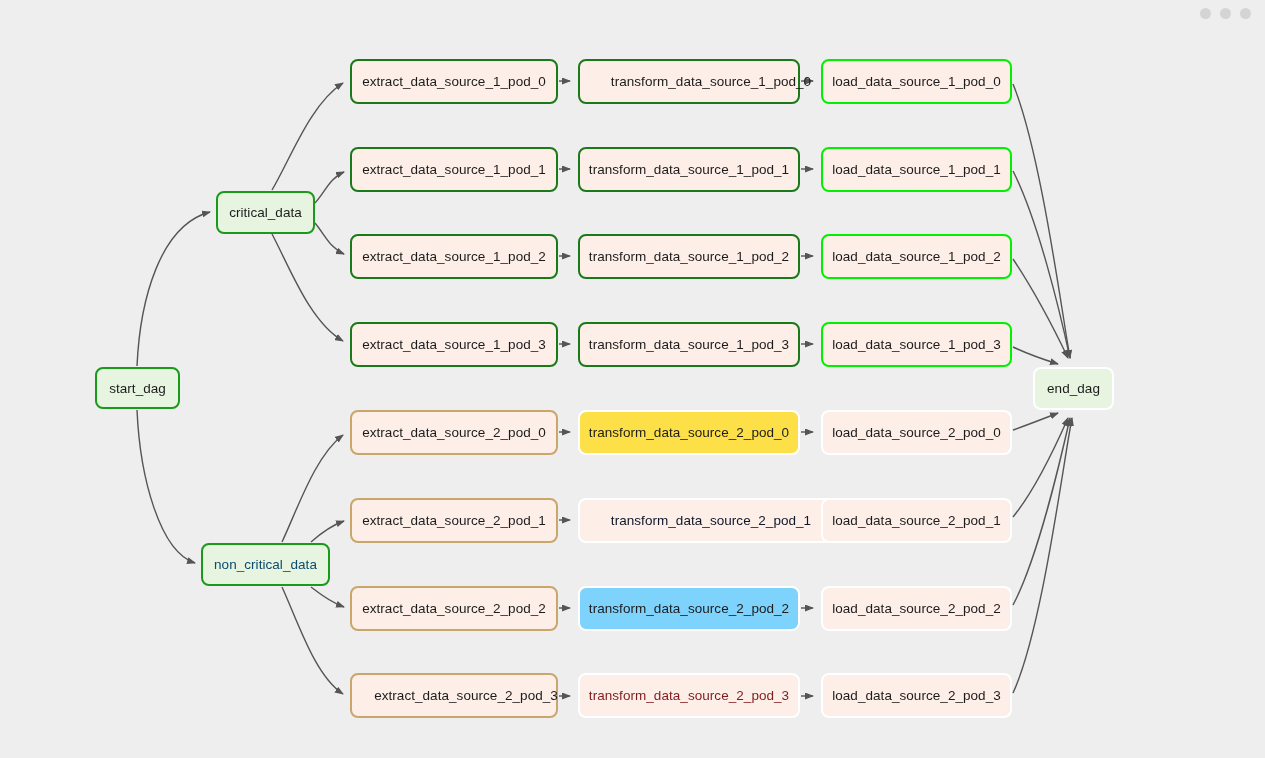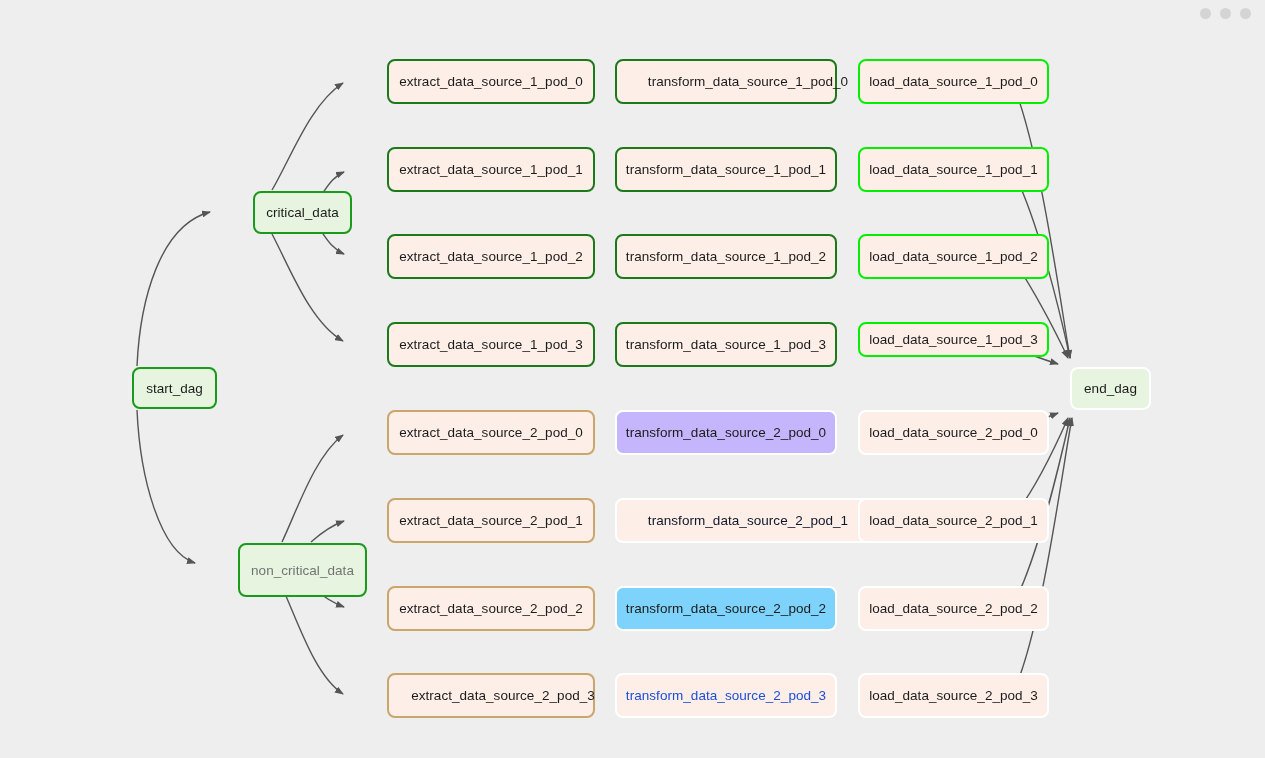--- a/index.html
+++ b/index.html
@@ -29,21 +29,20 @@
     box-sizing: border-box;
     display: flex;
     align-items: center;
     justify-content: center;
     border-radius: 8px;
     font-size: 13.5px;
     color: #1c1c1c;
     letter-spacing: 0.05px;
     white-space: nowrap;
     user-select: none;
-    margin-left: 37px;
   }
   .node-label {
     pointer-events: none;
   }
   
   #window-dots {
     position: absolute;
     right: 14px;
     top: 3px;
     display: flex;
@@ -107,21 +106,21 @@
       </g>
   </svg>
 
   <div id="nodes-group">
       <div class="node" style="left: 95px; top: 367px; width: 85px; height: 42px; background: rgb(230, 244, 224); border: 2.5px solid rgb(26, 154, 26); color: rgb(28, 28, 28);">
         <span class="node-label">start_dag</span>
       </div>
       <div class="node" style="left: 216px; top: 191px; width: 99px; height: 43px; background: rgb(230, 244, 224); border: 2.5px solid rgb(26, 154, 26); color: rgb(28, 28, 28);">
         <span class="node-label">critical_data</span>
       </div>
-      <div class="node" style="left: 201px; top: 543px; width: 129px; height: 54px; background: rgb(230, 244, 224); border: 2.5px solid rgb(26, 154, 26); color: #737373;">
+      <div class="node" style="left: 201px; top: 543px; width: 129px; height: 43px; background: rgb(230, 244, 224); border: 2.5px solid rgb(26, 154, 26); color: #0c4a6e;">
         <span class="node-label">non_critical_data</span>
       </div>
       <div class="node" style="left: 350px; top: 59px; width: 208px; height: 45px; background: rgb(253, 238, 232); border: 2.5px solid rgb(26, 122, 26); color: rgb(28, 28, 28);">
         <span class="node-label">extract_data_source_1_pod_0</span>
       </div>
       <div class="node" style="left: 578px; top: 59px; width: 222px; height: 45px; background: rgb(253, 238, 232); border: 2.5px solid rgb(26, 122, 26); color: rgb(28, 28, 28); padding-left: 44px;">
         <span class="node-label">transform_data_source_1_pod_0</span>
       </div>
       <div class="node" style="left: 821px; top: 59px; width: 191px; height: 45px; background: rgb(253, 238, 232); border: 2.5px solid rgb(0, 240, 0); color: rgb(28, 28, 28);">
         <span class="node-label">load_data_source_1_pod_0</span>
@@ -143,27 +142,27 @@
       </div>
       <div class="node" style="left: 821px; top: 234px; width: 191px; height: 45px; background: rgb(253, 238, 232); border: 2.5px solid rgb(0, 240, 0); color: rgb(28, 28, 28);">
         <span class="node-label">load_data_source_1_pod_2</span>
       </div>
       <div class="node" style="left: 350px; top: 322px; width: 208px; height: 45px; background: rgb(253, 238, 232); border: 2.5px solid rgb(26, 122, 26); color: rgb(28, 28, 28);">
         <span class="node-label">extract_data_source_1_pod_3</span>
       </div>
       <div class="node" style="left: 578px; top: 322px; width: 222px; height: 45px; background: rgb(253, 238, 232); border: 2.5px solid rgb(26, 122, 26); color: rgb(28, 28, 28);">
         <span class="node-label">transform_data_source_1_pod_3</span>
       </div>
-      <div class="node" style="left: 821px; top: 322px; width: 191px; height: 35px; background: rgb(253, 238, 232); border: 2.5px solid rgb(0, 240, 0); color: rgb(28, 28, 28);">
+      <div class="node" style="left: 821px; top: 322px; width: 191px; height: 45px; background: rgb(253, 238, 232); border: 2.5px solid rgb(0, 240, 0); color: rgb(28, 28, 28);">
         <span class="node-label">load_data_source_1_pod_3</span>
       </div>
       <div class="node" style="left: 350px; top: 410px; width: 208px; height: 45px; background: rgb(253, 238, 232); border: 2px solid rgb(201, 166, 107); color: rgb(28, 28, 28);">
         <span class="node-label">extract_data_source_2_pod_0</span>
       </div>
-      <div class="node" style="left: 578px; top: 410px; width: 222px; height: 45px; background: #c4b5fd; border: 2px solid rgb(255, 255, 255); color: rgb(28, 28, 28);">
+      <div class="node" style="left: 578px; top: 410px; width: 222px; height: 45px; background: #fde047; border: 2px solid rgb(255, 255, 255); color: rgb(28, 28, 28);">
         <span class="node-label">transform_data_source_2_pod_0</span>
       </div>
       <div class="node" style="left: 821px; top: 410px; width: 191px; height: 45px; background: rgb(253, 238, 232); border: 2px solid rgb(255, 255, 255); color: rgb(28, 28, 28);">
         <span class="node-label">load_data_source_2_pod_0</span>
       </div>
       <div class="node" style="left: 350px; top: 498px; width: 208px; height: 45px; background: rgb(253, 238, 232); border: 2px solid rgb(201, 166, 107); color: rgb(28, 28, 28); align-items: center;">
         <span class="node-label">extract_data_source_2_pod_1</span>
       </div>
       <div class="node" style="left: 578px; top: 498px; width: 266px; height: 45px; background: rgb(253, 238, 232); border: 2px solid rgb(255, 255, 255); color: #0f172a;">
         <span class="node-label">transform_data_source_2_pod_1</span>
@@ -176,21 +175,21 @@
       </div>
       <div class="node" style="left: 578px; top: 586px; width: 222px; height: 45px; background: #7dd3fc; border: 2px solid rgb(255, 255, 255); color: rgb(28, 28, 28);">
         <span class="node-label">transform_data_source_2_pod_2</span>
       </div>
       <div class="node" style="left: 821px; top: 586px; width: 191px; height: 45px; background: rgb(253, 238, 232); border: 2px solid rgb(255, 255, 255); color: rgb(28, 28, 28);">
         <span class="node-label">load_data_source_2_pod_2</span>
       </div>
       <div class="node" style="left: 350px; top: 673px; width: 208px; height: 45px; background: rgb(253, 238, 232); border: 2px solid rgb(201, 166, 107); color: rgb(28, 28, 28); padding-left: 24px;">
         <span class="node-label">extract_data_source_2_pod_3</span>
       </div>
-      <div class="node" style="left: 578px; top: 673px; width: 222px; height: 45px; background: rgb(253, 238, 232); border: 2px solid rgb(255, 255, 255); color: #1d4ed8;">
+      <div class="node" style="left: 578px; top: 673px; width: 222px; height: 45px; background: rgb(253, 238, 232); border: 2px solid rgb(255, 255, 255); color: #7f1d1d;">
         <span class="node-label">transform_data_source_2_pod_3</span>
       </div>
       <div class="node" style="left: 821px; top: 673px; width: 191px; height: 45px; background: rgb(253, 238, 232); border: 2px solid rgb(255, 255, 255); color: rgb(28, 28, 28);">
         <span class="node-label">load_data_source_2_pod_3</span>
       </div>
       <div class="node" style="left: 1033px; top: 367px; width: 81px; height: 43px; background: rgb(230, 244, 224); border: 2.5px solid rgb(255, 255, 255); color: rgb(28, 28, 28);">
         <span class="node-label">end_dag</span>
       </div>
     </div>
 

